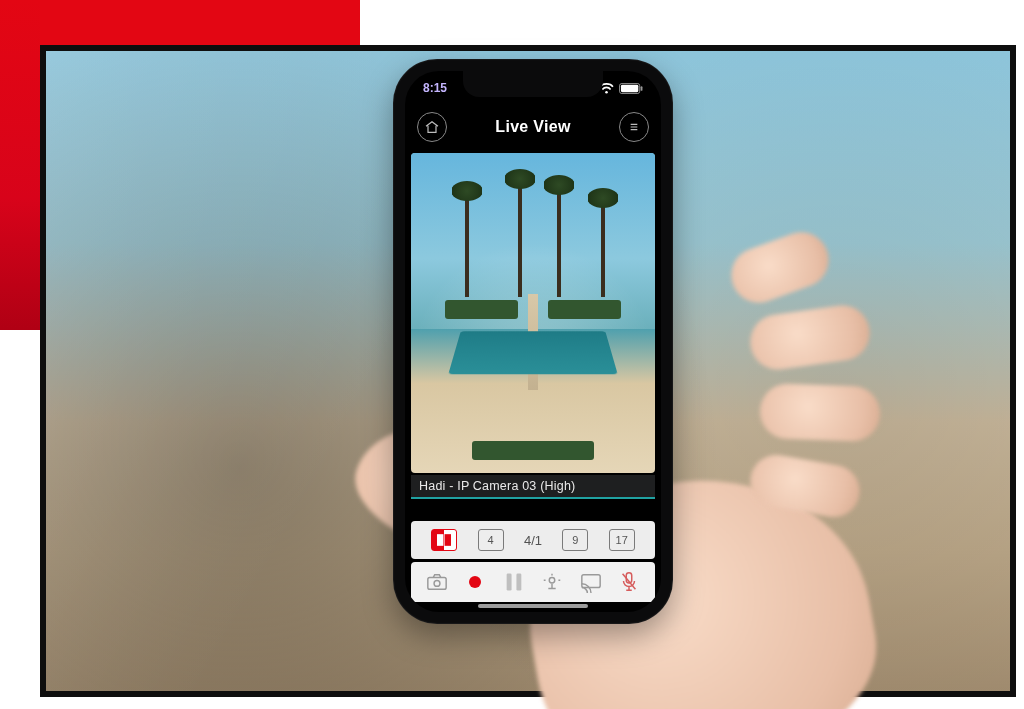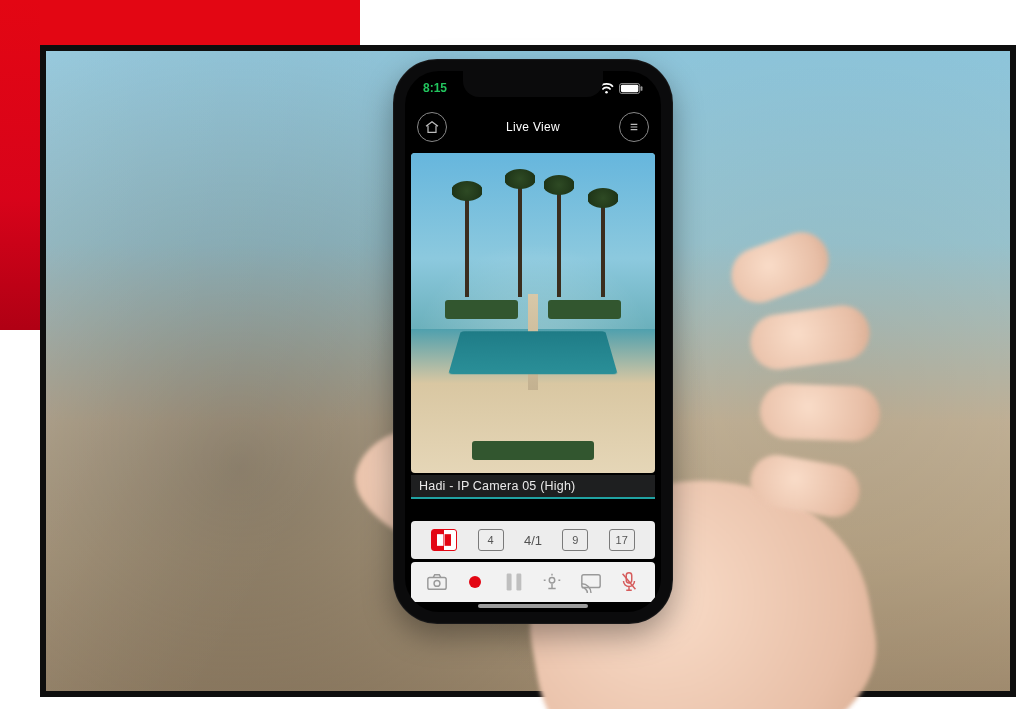--- a/index.html
+++ b/index.html
@@ -110,36 +110,36 @@
     background:#0b0b0c;
     border-bottom-left-radius: 16px;
     border-bottom-right-radius: 16px;
     z-index: 50;
   }
   .status-bar{
     position:absolute;
     top:0; left:0; right:0; height:34px;
     display:flex; align-items:center; justify-content:space-between;
     padding: 0 18px;
-    color:#22c55e;
+    color:#c4b5fd;
     font-size:12px;
     font-weight:600;
     z-index:40;
   }
   .status-right{ display:flex; gap:5px; align-items:center;}
   .sig-icon svg, .wifi-icon svg, .batt-icon svg{ display:block; }
 
   .app-header{
     position:absolute;
     top:34px; left:0; right:0; height:44px;
     display:flex; align-items:center; justify-content:space-between;
     padding:0 12px;
     color:#fff;
   }
-  .hdr-title{ font-size:12px; font-weight:400; letter-spacing:.3px;}
+  .hdr-title{ font-size:16px; font-weight:700; letter-spacing:.3px;}
   .circ-btn{
     width:30px; height:30px; border:1.5px solid #888; border-radius:50%;
     display:flex; align-items:center; justify-content:center;
   }
   .circ-btn svg{ width:16px; height:16px; }
 
   .feed{
     position:absolute;
     top:82px; left:6px; right:6px;
     height: 320px;
@@ -297,21 +297,21 @@
       <div class="palm-tree pt2"></div>
       <div class="palm-tree pt3"></div>
       <div class="palm-tree pt4"></div>
       <div class="hedge hL"></div>
       <div class="hedge hR"></div>
       <div class="walkway"></div>
       <div class="pool"></div>
       <div class="hedge hB"></div>
     </div>
 
-    <div class="feed-label">Hadi - IP Camera 05 (High)</div>
+    <div class="feed-label">Hadi - IP Camera 03 (High)</div>
 
     <div class="layout-row">
       <div class="layout-chip active">
         <svg viewBox="0 0 12 10" width="14" height="12">
             <rect x="0" y="0" width="5.5" height="10" fill="#fff"></rect>
             <rect x="6.5" y="0" width="5.5" height="10" fill="#e30613"></rect>
           </svg>
       </div>
       <div class="layout-chip">4</div>
       <span>4/1</span>

